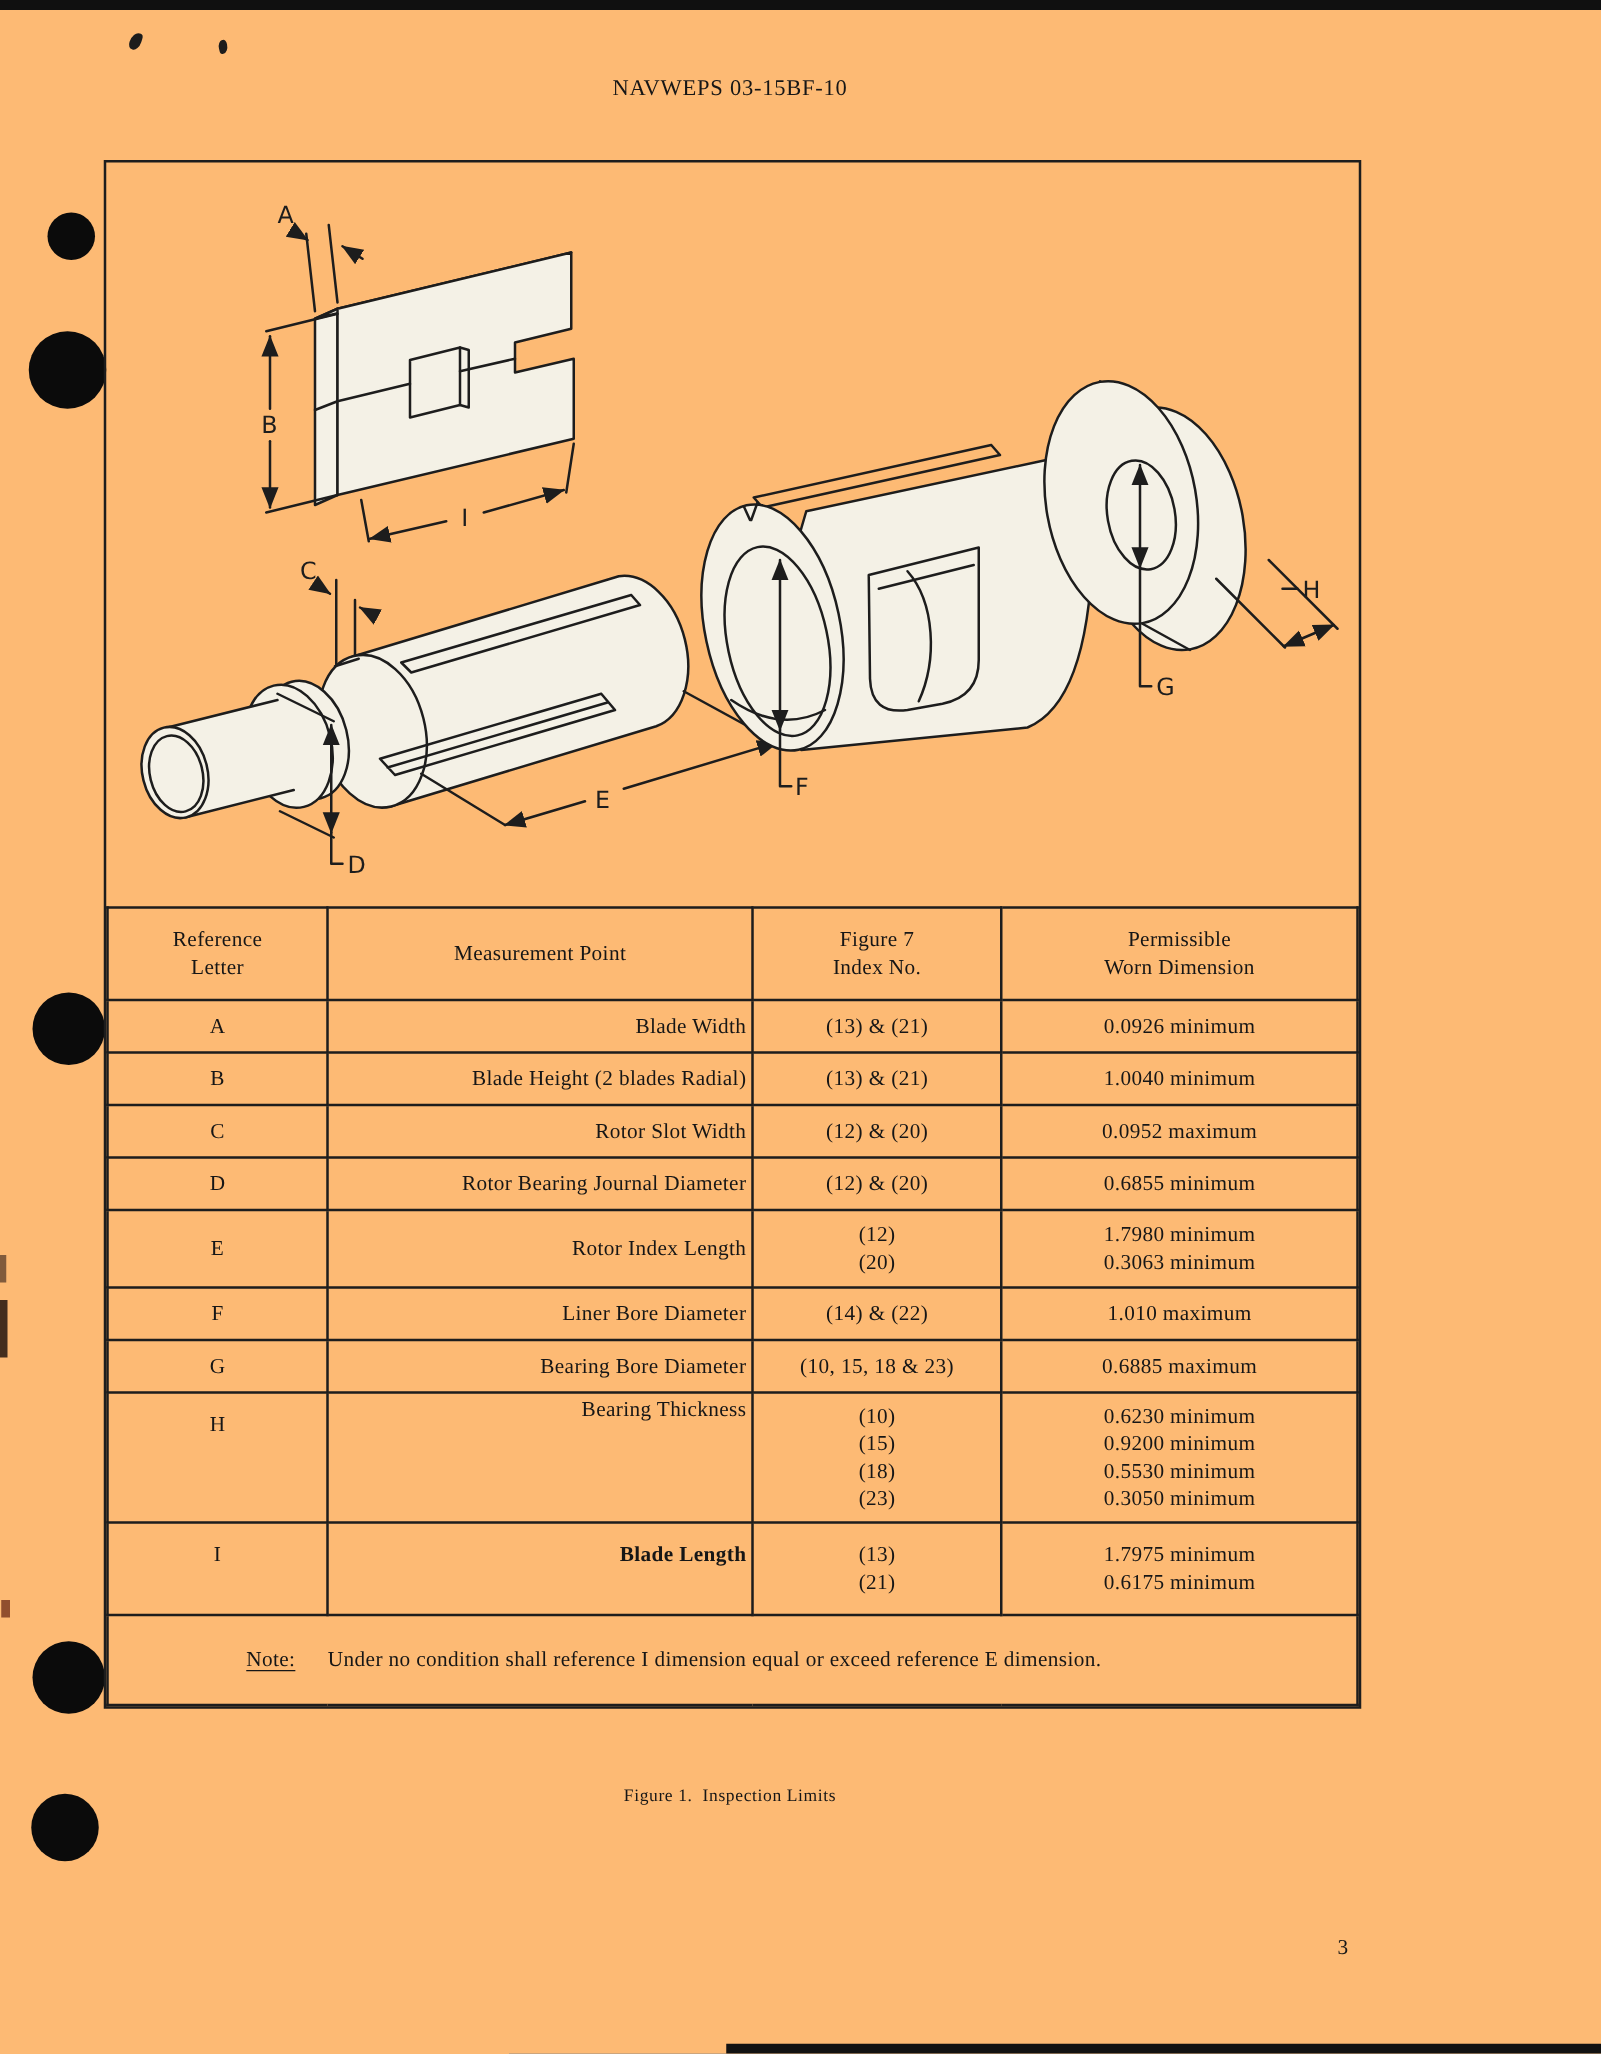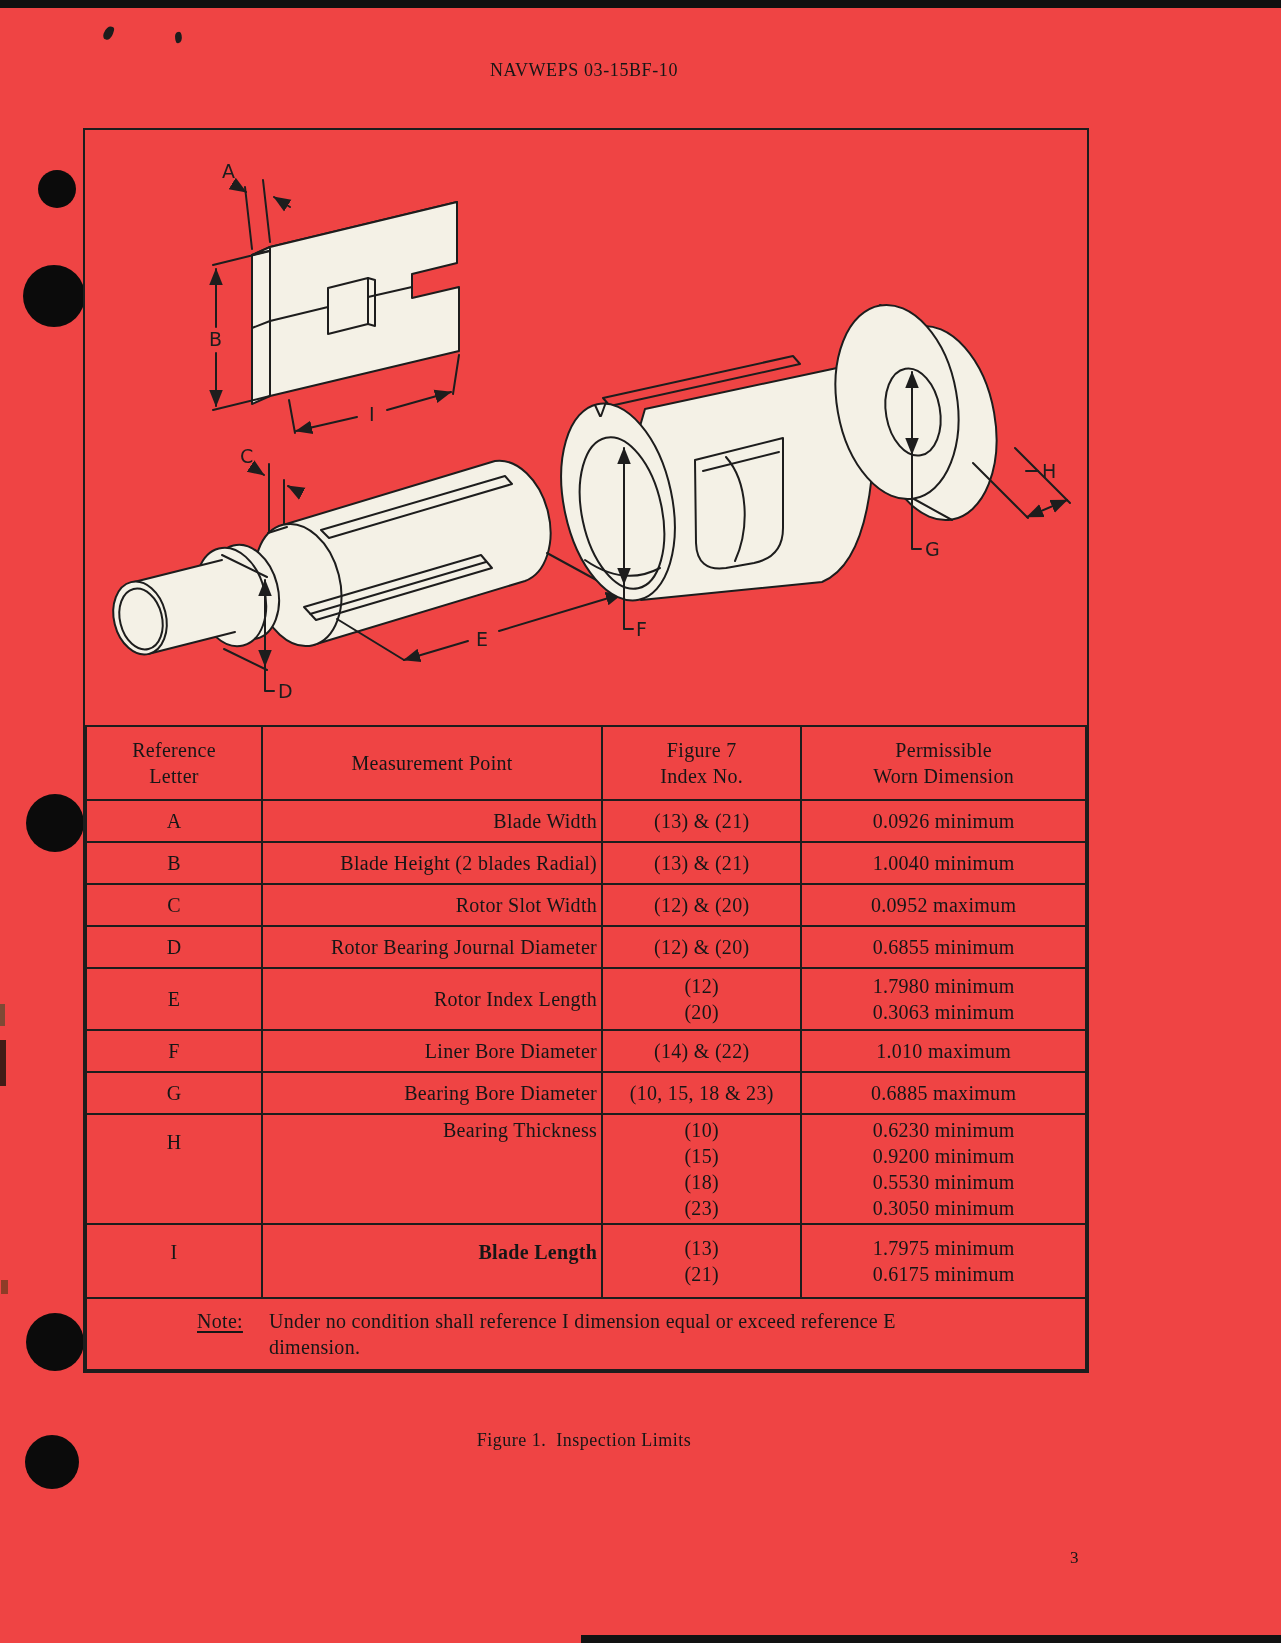--- a/index.html
+++ b/index.html
@@ -1,18 +1,18 @@
 <!DOCTYPE html>
 <html><head>
 <meta charset="utf-8">
 <style>
   html,body { margin:0; padding:0; background:#888; }
   .page {
     position:relative; width:1281px; height:1643px;
-    background:#ef4444; overflow:hidden;
+    background:#fdba74; overflow:hidden;
     font-family:"Liberation Serif", serif; color:#161616;
   }
   .edge-strip-top { position:absolute; top:0; left:0; width:1281px; height:8px; background:#101010; }
   .edge-strip-bottom { position:absolute; bottom:0; right:0; width:700px; height:8px; background:#121212; }
   .dot { position:absolute; background:#0b0b0b; border-radius:50%; }
   .dot1 { left:38px; top:170px; width:38px; height:38px; }
   .dot2 { left:23px; top:265px; width:62px; height:62px; }
   .dot3 { left:26px; top:794px; width:58px; height:58px; }
   .dot4 { left:26px; top:1313px; width:58px; height:58px; }
   .dot5 { left:25px; top:1435px; width:54px; height:54px; }
@@ -22,40 +22,40 @@
   .rust { position:absolute; opacity:.85; }
   .rust1 { left:0; top:1004px; width:5px; height:22px; background:#6b4a33; }
   .rust2 { left:0; top:1040px; width:6px; height:46px; background:#23150f; }
   .rust3 { left:1px; top:1280px; width:7px; height:14px; background:#7c3b22; }
 
   .doc-header { position:absolute; left:83px; top:60px; width:1002px; text-align:center;
     font-size:18px; letter-spacing:.6px; }
   .figure-box { position:absolute; left:83px; top:128px; width:1002px; border:2px solid #1d1d1d; }
   .drawing-wrap { position:relative; width:1002px; height:595px; }
 
-  table.limits { border-collapse:collapse; width:1002px; table-layout:fixed; font-size:20px; letter-spacing:.3px; }
+  table.limits { border-collapse:collapse; width:1002px; table-layout:fixed; font-size:17px; letter-spacing:.3px; }
   table.limits th, table.limits td { border:2px solid #1d1d1d; padding:2px 4px; vertical-align:middle; line-height:1.3; font-weight:normal; }
   .col-ref   { width:175px; }
   .col-point { width:338px; }
   .col-index { width:198px; }
   .col-dim   { width:283px; }
   .cell-center { text-align:center; }
   .cell-left { text-align:right; padding-left:30px !important; }
   .pre { white-space:pre-line; }
   tr.rh-head th { height:68px; }
   tr.rh-s td { height:36px; }
   tr.rh-m td { height:56px; }
   tr.rh-l td { height:86px; }
   tr.rh-note td { height:54px; padding:8px 18px; }
   .note-inner { display:flex; align-items:flex-start; padding-left:92px; gap:26px; }
   .note-label { text-decoration:underline; text-underline-offset:3px; flex:0 0 auto; }
   .note-text { max-width:690px; }
 
   .figure-caption { position:absolute; left:83px; top:1430px; width:1002px; text-align:center;
-    font-size:18px; letter-spacing:.5px; white-space:pre; }
+    font-size:14px; letter-spacing:.5px; white-space:pre; }
   .page-number { position:absolute; left:1070px; top:1548px; font-size:17px; }
 
   svg text { font-family:"DejaVu Sans", sans-serif; font-size:19px; fill:#1d1d1d; }
 </style>
 </head>
 <body>
 
 <div class="page">
 
   <div class="edge-strip-top"></div>

